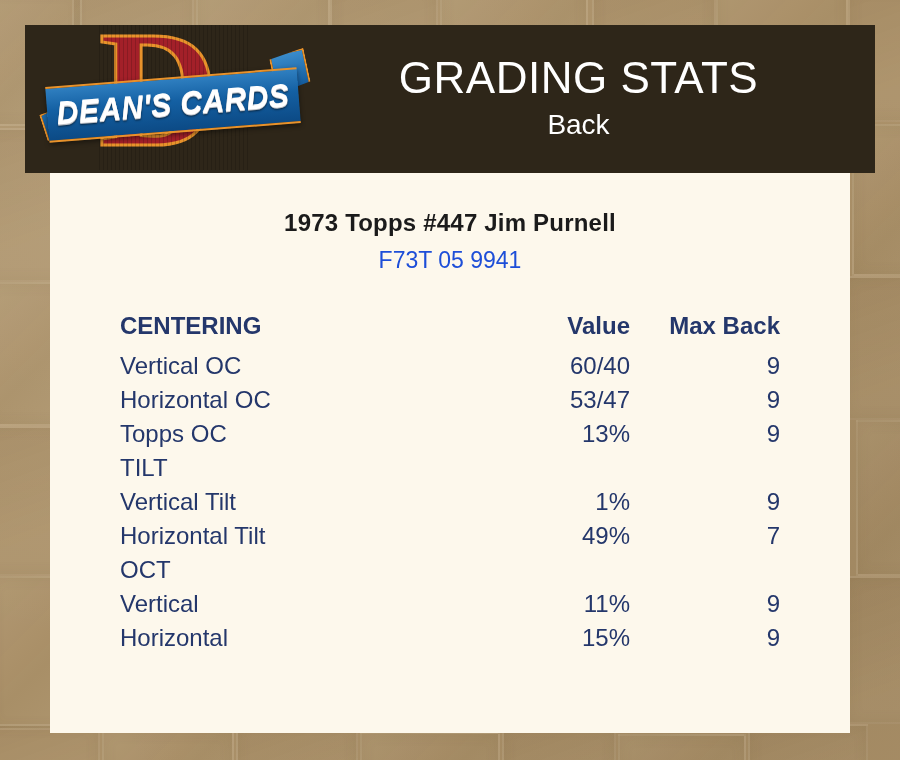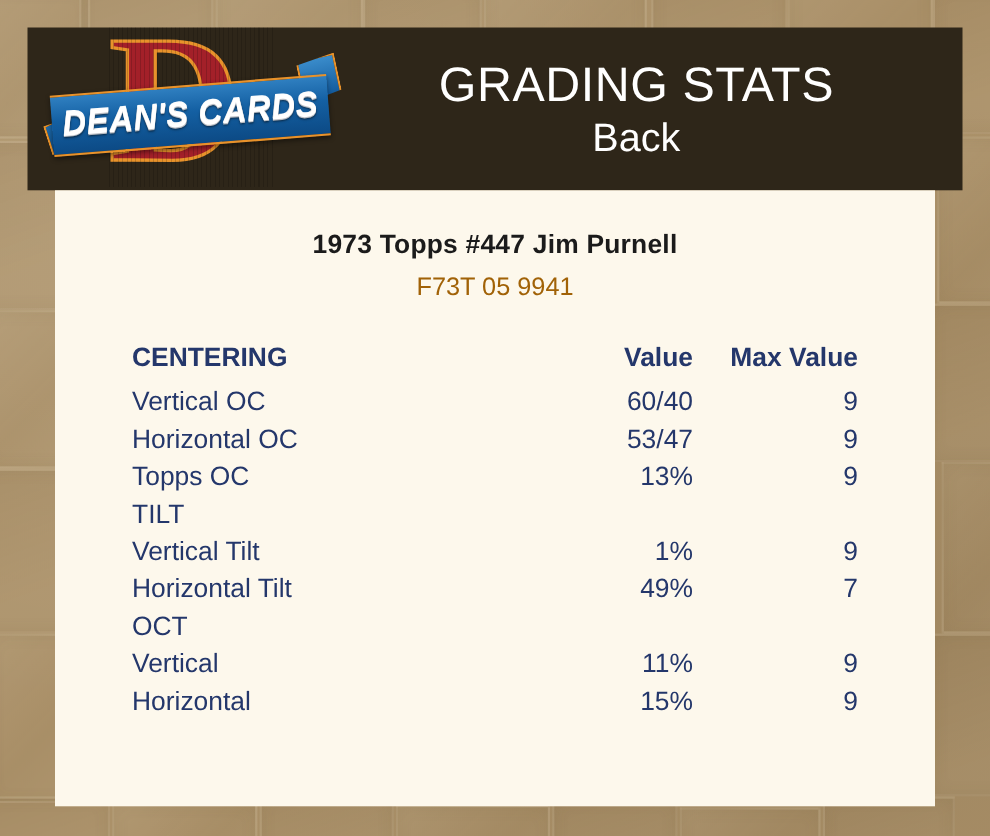--- a/index.html
+++ b/index.html
@@ -160,21 +160,21 @@
     color: #ffffff;
     padding-right: 20px;
   }
   #header-title {
     font-size: 44px;
     line-height: 50px;
     font-weight: normal;
     letter-spacing: 0.5px;
   }
   #header-subtitle {
-    font-size: 36px;
+    font-size: 28px;
     line-height: 40px;
     font-weight: normal;
     margin-top: 2px;
   }
 
   
   #content-panel {
     position: absolute;
     left: 50px;
     top: 173px;
@@ -189,21 +189,21 @@
     font-size: 24px;
     font-weight: bold;
     color: #1b1b1b;
     margin-top: 36px;
     letter-spacing: 0.2px;
   }
   #card-serial {
     text-align: center;
     font-size: 23px;
     font-weight: normal;
-    color: #a16207;
+    color: #1d4ed8;
     margin-top: 10px;
   }
 
   
   #stats-table {
     width: 660px;
     margin: 38px auto 16px auto;
     border-collapse: collapse;
     color: #24376b;
   }
@@ -299,21 +299,21 @@
   <table id="stats-table">
     <colgroup>
       <col class="col-label">
       <col class="col-value">
       <col class="col-grade">
     </colgroup>
     <thead>
       <tr>
         <th class="head-label">CENTERING</th>
         <th class="head-value">Value</th>
-        <th class="head-grade">Max Value</th>
+        <th class="head-grade">Max Back</th>
       </tr>
     </thead>
     <tbody id="stats-body">
         <tr>
           <td class="cell-label">Vertical OC</td>
           <td class="cell-value">60/40</td>
           <td class="cell-grade">9</td>
         </tr>
         <tr>
           <td class="cell-label">Horizontal OC</td>

